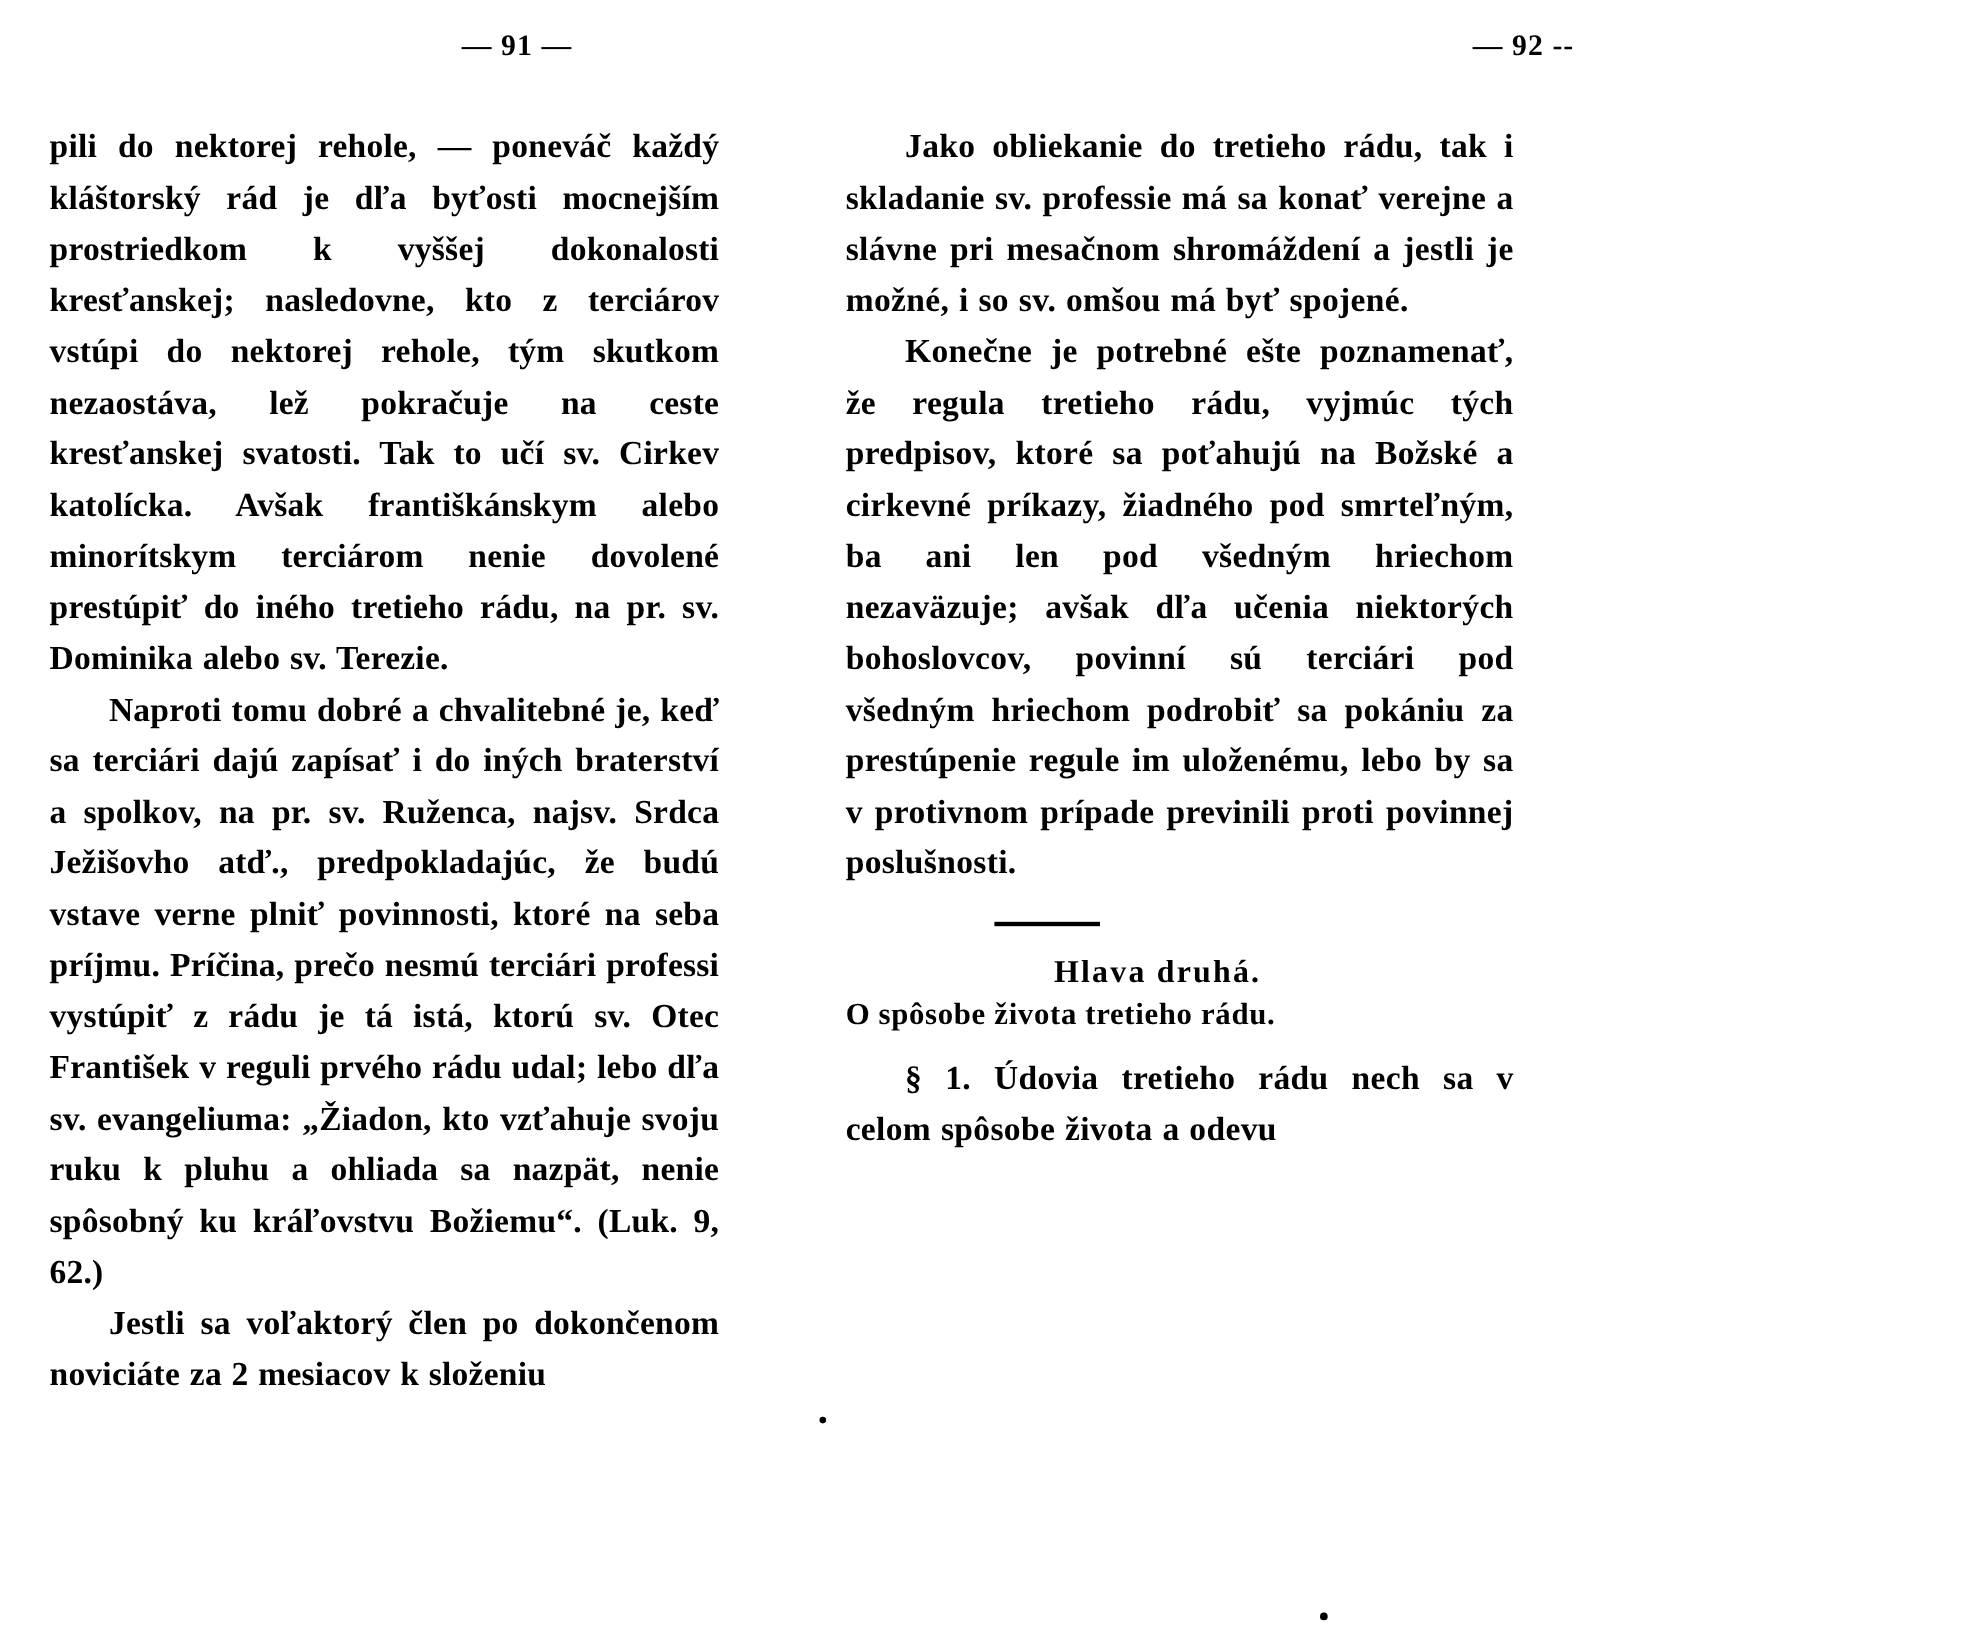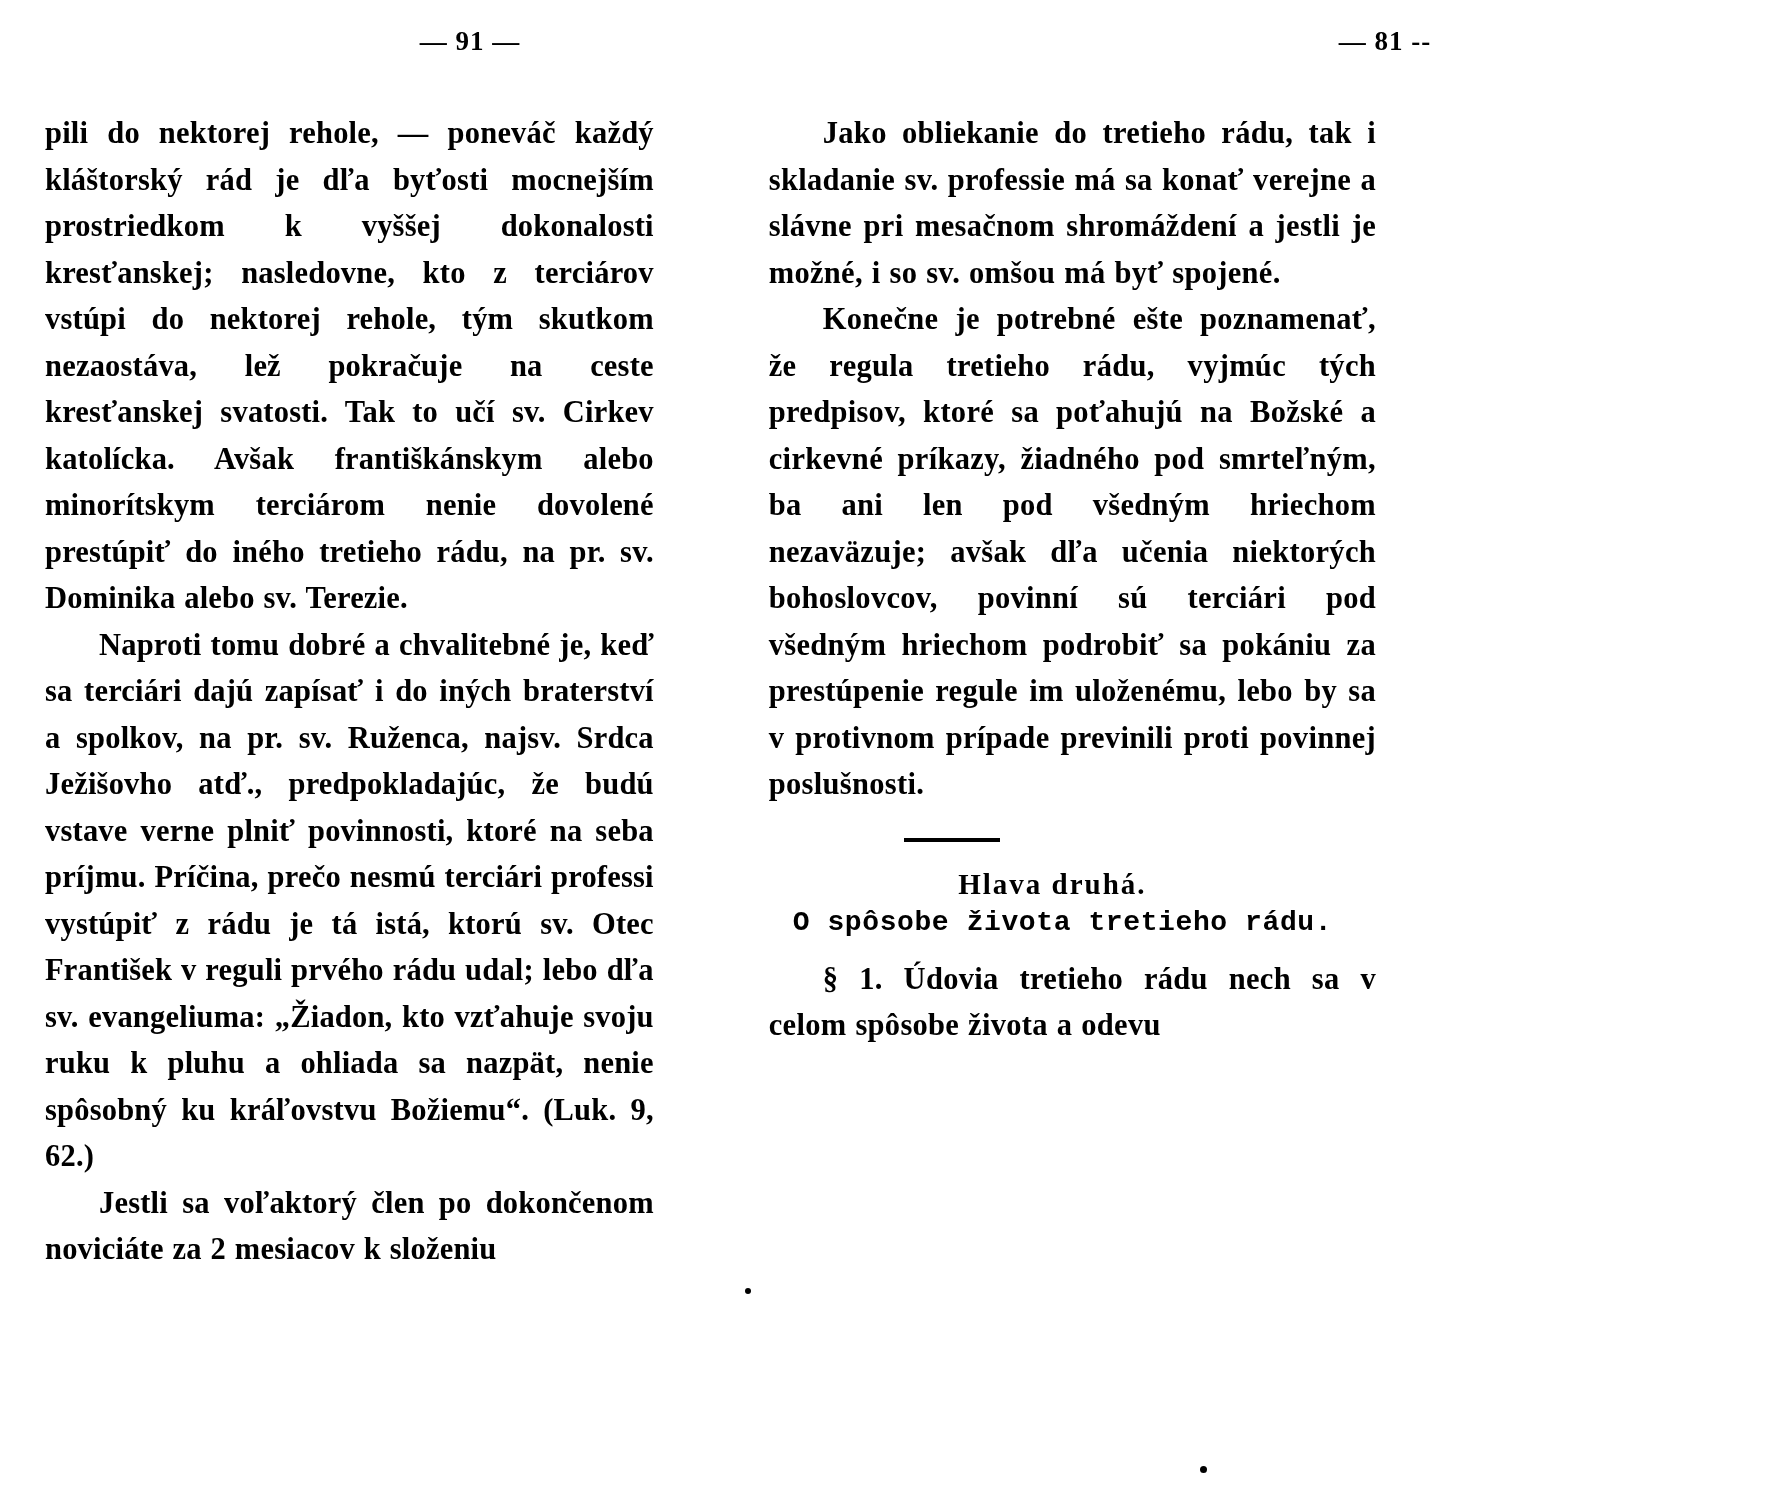--- a/index.html
+++ b/index.html
@@ -95,22 +95,22 @@
   .chapter-title {
     text-align: center;
     font-family: Liberation Serif, serif;
     font-weight: 700;
     font-size: 29px;
     letter-spacing: 2px;
     margin: 8px 0 6px 0;
     padding-right: 40px;
   }
   .chapter-sub {
-    text-align: center;
-    font-family: Liberation Mono, monospace;
+    text-align: left;
+    font-family: Liberation Serif, serif;
     font-weight: 700;
     font-size: 28px;
     letter-spacing: 0.6px;
     margin: 0 0 18px 0;
     padding-right: 20px;
   }
   .spaced {
     letter-spacing: 3.2px;
     word-spacing: 3px;
   }
@@ -133,21 +133,21 @@
     background: #000;
   }
 </style>
 </head>
 <body>
 
 <div class="page">
 
   <div class="headers">
     <div class="folio folio-left">— 91 —</div>
-    <div class="folio folio-right">— 81 --</div>
+    <div class="folio folio-right">— 92 --</div>
   </div>
 
   <div class="columns">
 
     <div class="col col-left">
       <p class="para justify-full">pili do nektorej rehole, — poneváč každý kláštorský rád je dľa byťosti mocnejším prostriedkom k vyššej dokonalosti kresťanskej; nasledovne, kto z terciárov vstúpi do nektorej rehole, tým skutkom nezaostáva, lež pokračuje na ceste kresťanskej svatosti. Tak to učí sv. Cirkev katolícka. Avšak františkánskym alebo minorítskym terciárom nenie dovolené prestúpiť do iného tretieho rádu, na pr. sv. Dominika alebo sv. Terezie.</p>
       <p class="para indent justify-full">Naproti tomu dobré a chvalitebné je, keď sa terciári dajú zapísať i do iných braterství a spolkov, na pr. sv. Ruženca, najsv. Srdca Ježišovho atď., predpokladajúc, že budú vstave verne plniť povinnosti, ktoré na seba príjmu. Príčina, prečo nesmú terciári professi vystúpiť z rádu je tá istá, ktorú sv. Otec František v reguli prvého rádu udal; lebo dľa sv. evangeliuma: „Žiadon, kto vzťahuje svoju ruku k pluhu a ohliada sa nazpät, nenie spôsobný ku kráľovstvu Božiemu“. (Luk. 9, 62.)</p>
       <p class="para indent">Jestli sa voľaktorý člen po dokončenom noviciáte za 2 mesiacov k složeniu</p>
     </div>
 

